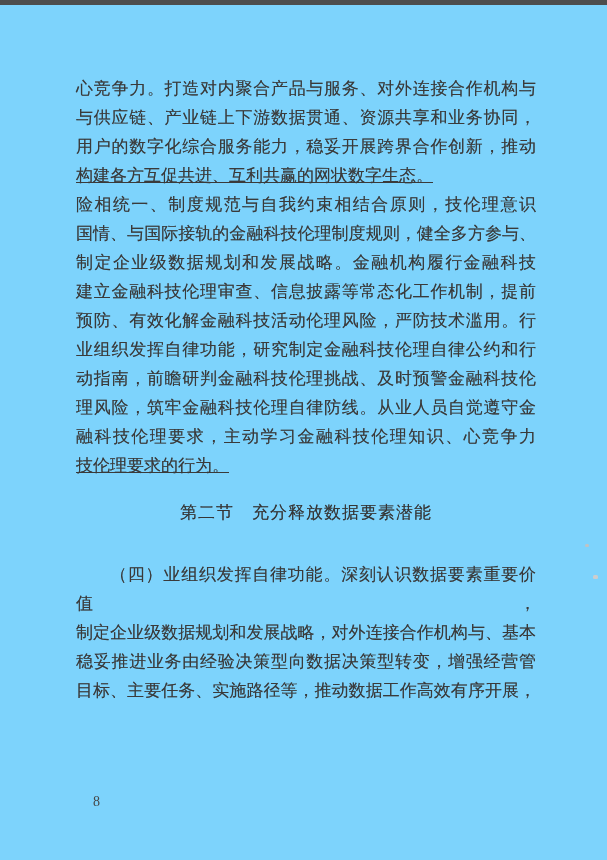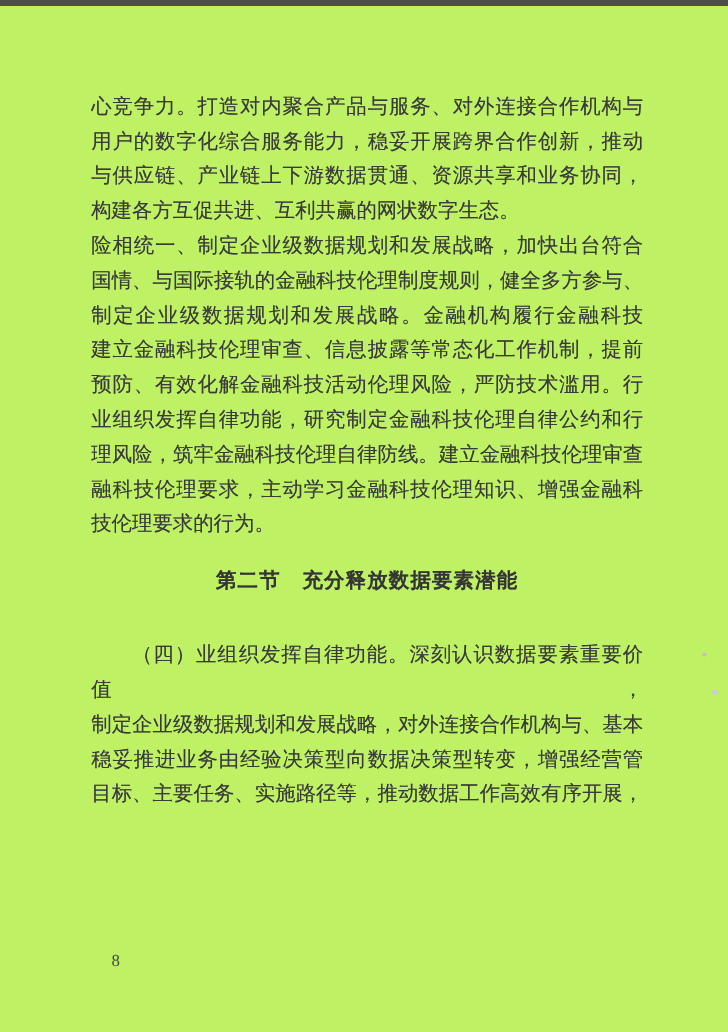--- a/index.html
+++ b/index.html
@@ -5,21 +5,21 @@
   html, body { margin: 0; padding: 0; }
   body {
     width: 607px; height: 860px;
     background: #ffffff;
     font-family: "Liberation Serif", "DejaVu Serif", serif;
     overflow: hidden;
   }
   .page {
     position: relative;
     width: 607px; height: 860px;
-    background: #bef264;
+    background: #7dd3fc;
   }
   .scan-top-edge {
     position: absolute; top: 0; left: 0;
     width: 607px; height: 5px;
     background: #4d4d4d;
   }
   .text-block {
     position: absolute;
     left: 76px; top: 74px;
     width: 460px;
@@ -28,24 +28,24 @@
     color: #3a3a3a;
     text-shadow: 0 0 0.5px rgba(58,58,58,0.55);
   }
   .para { margin: 0; padding: 0; }
   .line {
     text-align: justify;
     text-align-last: justify;
     white-space: normal;
     min-height: 29px;
   }
-  .line.end { text-align-last: left; }
+  .line.end { text-align-last: left; text-decoration: underline; }
   .line.indent { text-indent: 34px; }
   .section-heading {
-    font-weight: bold;
+    font-weight: normal;
     text-align: center;
     text-align-last: center;
     margin: 18px 0 33px 0;
     letter-spacing: 1px;
     color: #353535;
   }
   .page-number {
     position: absolute;
     left: 93px; top: 793px;
     font-size: 14px;
@@ -63,34 +63,35 @@
 <body>
 
 <div class="page">
 
   <div class="scan-top-edge"></div>
 
   <div class="text-block">
 
     <div class="para">
       <div class="line">心竞争力。打造对内聚合产品与服务、对外连接合作机构与</div>
+      <div class="line">与供应链、产业链上下游数据贯通、资源共享和业务协同，</div>
       <div class="line">用户的数字化综合服务能力，稳妥开展跨界合作创新，推动</div>
-      <div class="line">与供应链、产业链上下游数据贯通、资源共享和业务协同，</div>
       <div class="line end">构建各方互促共进、互利共赢的网状数字生态。</div>
     </div>
 
     <div class="para">
-      <div class="line">险相统一、制定企业级数据规划和发展战略，加快出台符合</div>
+      <div class="line">险相统一、制度规范与自我约束相结合原则，技伦理意识</div>
       <div class="line">国情、与国际接轨的金融科技伦理制度规则，健全多方参与、</div>
       <div class="line">制定企业级数据规划和发展战略。金融机构履行金融科技</div>
       <div class="line">建立金融科技伦理审查、信息披露等常态化工作机制，提前</div>
       <div class="line">预防、有效化解金融科技活动伦理风险，严防技术滥用。行</div>
       <div class="line">业组织发挥自律功能，研究制定金融科技伦理自律公约和行</div>
-      <div class="line">理风险，筑牢金融科技伦理自律防线。建立金融科技伦理审查</div>
-      <div class="line">融科技伦理要求，主动学习金融科技伦理知识、增强金融科</div>
+      <div class="line">动指南，前瞻研判金融科技伦理挑战、及时预警金融科技伦</div>
+      <div class="line">理风险，筑牢金融科技伦理自律防线。从业人员自觉遵守金</div>
+      <div class="line">融科技伦理要求，主动学习金融科技伦理知识、心竞争力</div>
       <div class="line end">技伦理要求的行为。</div>
     </div>
 
     <div class="section-heading">第二节　充分释放数据要素潜能</div>
 
     <div class="para">
       <div class="line indent">（四）业组织发挥自律功能。深刻认识数据要素重要价值，</div>
       <div class="line">制定企业级数据规划和发展战略，对外连接合作机构与、基本</div>
       <div class="line">稳妥推进业务由经验决策型向数据决策型转变，增强经营管</div>
       <div class="line">目标、主要任务、实施路径等，推动数据工作高效有序开展，</div>

